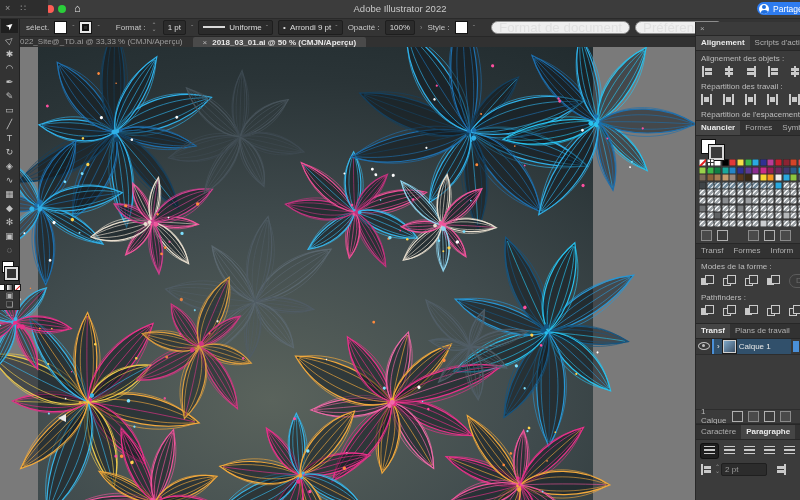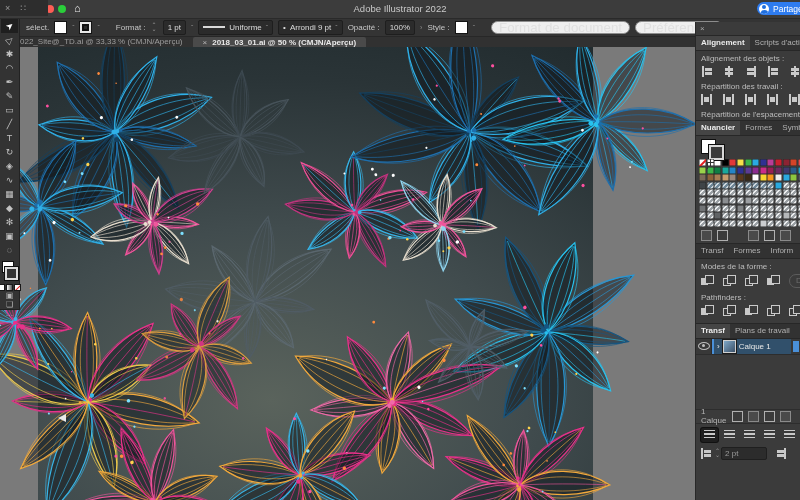--- a/index.html
+++ b/index.html
@@ -1961,20 +1961,25 @@
   <div id="layers-empty"></div>
   <div id="layers-status">
     <span>1 Calque</span>
     <span class="spacer"></span>
     <span class="sq"></span>
     <span class="sq dark"></span>
     <span class="sq"></span>
     <span class="sq dark"></span>
   </div>
 
+  <div class="ptabs">
+    <span class="ptab">Caractère</span>
+    <span class="ptab active">Paragraphe</span>
+    <span class="ptab">OpenType</span>
+  </div>
   <div class="irow" style="padding-top:4px">
     <span class="pbtn active">
         <span class="plines"></span>
       </span>
     <span class="pbtn">
         <span class="plines"></span>
       </span>
     <span class="pbtn">
         <span class="plines"></span>
       </span>

